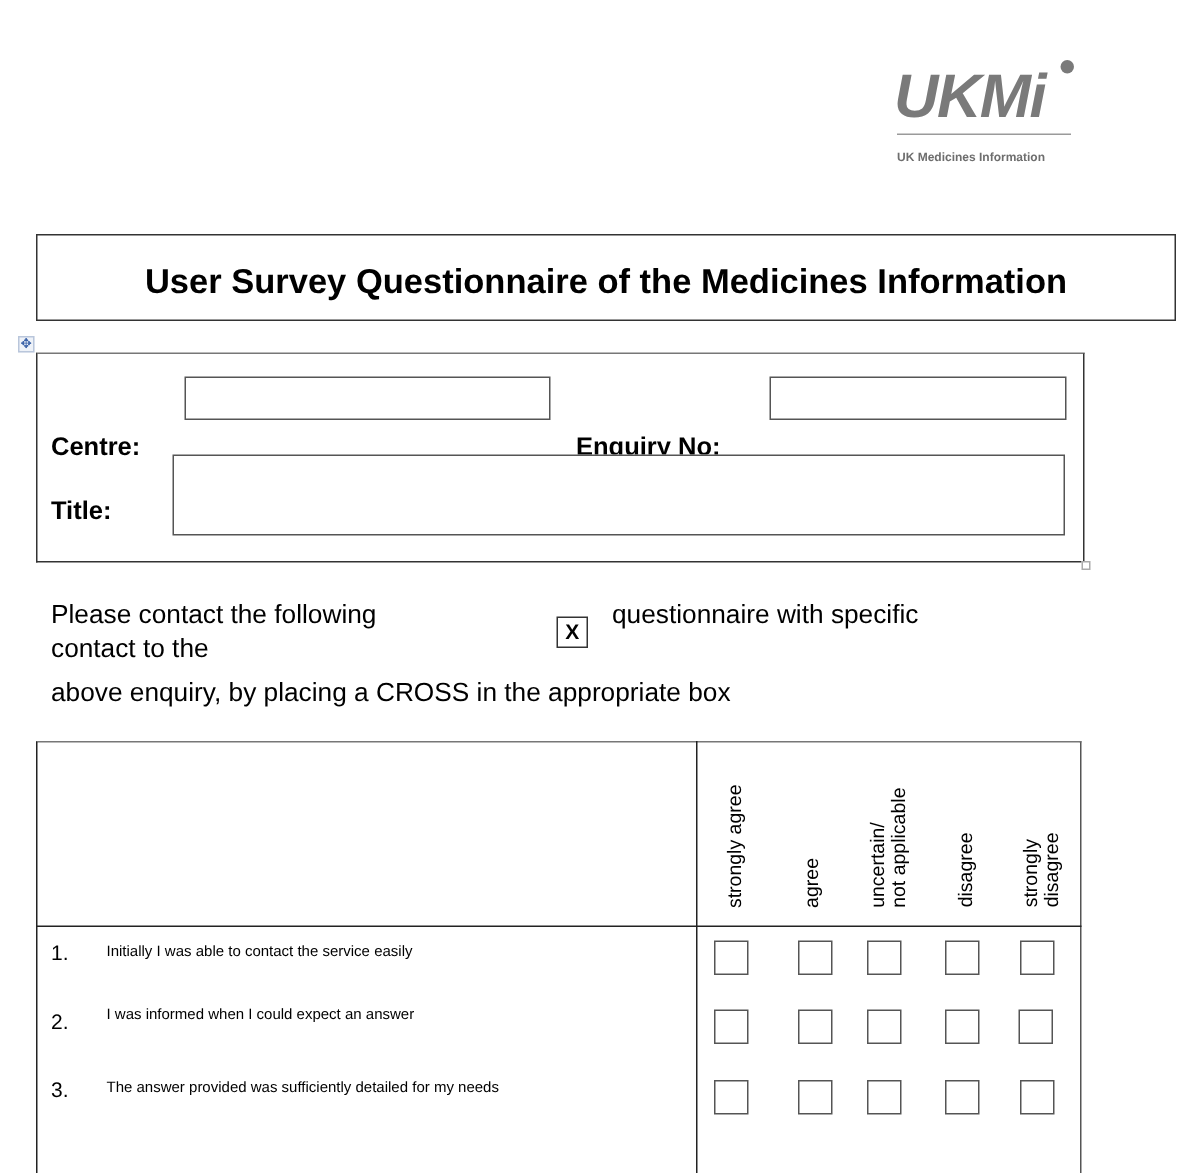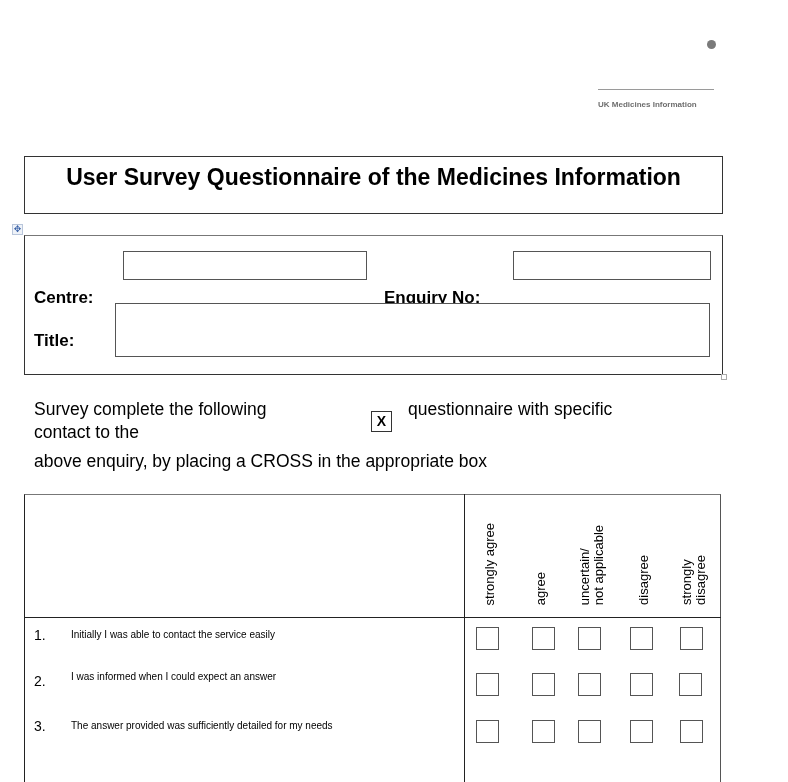--- a/index.html
+++ b/index.html
@@ -5,21 +5,21 @@
   * { box-sizing: border-box; margin: 0; padding: 0; }
   html, body { width: 788px; height: 782px; background: #ffffff; overflow: hidden; }
   body { position: relative; font-family: "Liberation Sans", sans-serif; color: #000; }
 
   .logo { position: absolute; left: 596px; top: 38px; width: 124px; height: 76px; }
   .logo-mark { position: absolute; left: 0; top: 4px; font-family: "Liberation Sans", sans-serif; font-weight: bold; font-style: italic; font-size: 41px; color: #7a7a7a; letter-spacing: -1px; line-height: 44px; }
   .logo-dot { position: absolute; left: 111px; top: 2px; width: 9px; height: 9px; border-radius: 50%; background: #7a7a7a; }
   .logo-rule { position: absolute; left: 2px; top: 51px; width: 116px; height: 1px; background: #9a9a9a; }
   .logo-sub { position: absolute; left: 2px; top: 62px; font-size: 8px; font-weight: bold; color: #6e6e6e; white-space: nowrap; }
 
-  .title-box { position: absolute; left: 24px; top: 156px; width: 699px; height: 58px; border: 1px solid #333; text-align: center; padding-top: 6px; }
+  .title-box { position: absolute; left: 24px; top: 156px; width: 760px; height: 58px; border: 1px solid #333; text-align: center; padding-top: 16px; }
   .title-box span { font-size: 23px; font-weight: bold; line-height: 28px; display: block; }
 
   .move-handle { position: absolute; left: 12px; top: 224px; width: 11px; height: 11px; border: 1px solid #b9c6db; background: #eef2f8; color: #3a62a8; font-size: 9px; line-height: 9px; text-align: center; }
 
   .info-box { position: absolute; left: 24px; top: 235px; width: 699px; height: 140px; border: 1px solid #333; border-top-color: #777; }
   .resize-handle { position: absolute; left: 721px; top: 374px; width: 6px; height: 6px; border: 1px solid #aaa; background: #fff; }
   .lbl { position: absolute; font-size: 17px; font-weight: bold; margin-top: 32px; }
   .field { position: absolute; border: 1px solid #555; background: #fff; }
 
   .instr { position: absolute; font-size: 17.5px; white-space: nowrap; line-height: 20px; }
@@ -31,20 +31,21 @@
   .vhead { position: absolute; bottom: 177px; font-size: 13px; line-height: 14px; writing-mode: vertical-rl; transform: rotate(180deg); white-space: nowrap; }
 
   .q-num { position: absolute; left: 34px; font-size: 14px; }
   .q-text { position: absolute; left: 71px; width: 380px; font-size: 10px; line-height: 18px; }
   .cb { position: absolute; width: 23px; height: 23px; border: 1px solid #555; background: #fff; }
 </style>
 </head>
 <body>
 
 <div class="logo">
+  <span class="logo-mark"><span>UKM</span><span>i</span></span>
   <span class="logo-dot"></span>
   <span class="logo-rule"></span>
   <span class="logo-sub">UK Medicines Information</span>
 </div>
 
 <div class="title-box">
   <span>User Survey Questionnaire of the Medicines Information</span>
 </div>
 
 <div class="move-handle">✥</div>
@@ -54,21 +55,21 @@
 
 <span class="lbl" style="left:34px; top:256px;">Centre:</span>
 <div class="field" style="left:123px; top:251px; width:244px; height:29px;"></div>
 
 <span class="lbl" style="left:384px; top:256px;">Enquiry No:</span>
 <div class="field" style="left:513px; top:251px; width:198px; height:29px;"></div>
 
 <span class="lbl" style="left:34px; top:299px;">Title:</span>
 <div class="field" style="left:115px; top:303px; width:595px; height:54px;"></div>
 
-<span class="instr" style="left:34px; top:399px;">Survey complete the following</span>
+<span class="instr" style="left:34px; top:399px;">Please contact the following</span>
 <div class="xbox">X</div>
 <span class="instr" style="left:408px; top:399px;text-align:right;">questionnaire with specific</span>
 <span class="instr" style="left:34px; top:422px;">contact to the</span>
 <span class="instr" style="left:34px; top:451px;">above enquiry, by placing a CROSS in the appropriate box</span>
 
 <div class="survey"></div>
 <div class="col-div"></div>
 <div class="head-rule"></div>
 
 <div class="vhead" style="left:483px;">

